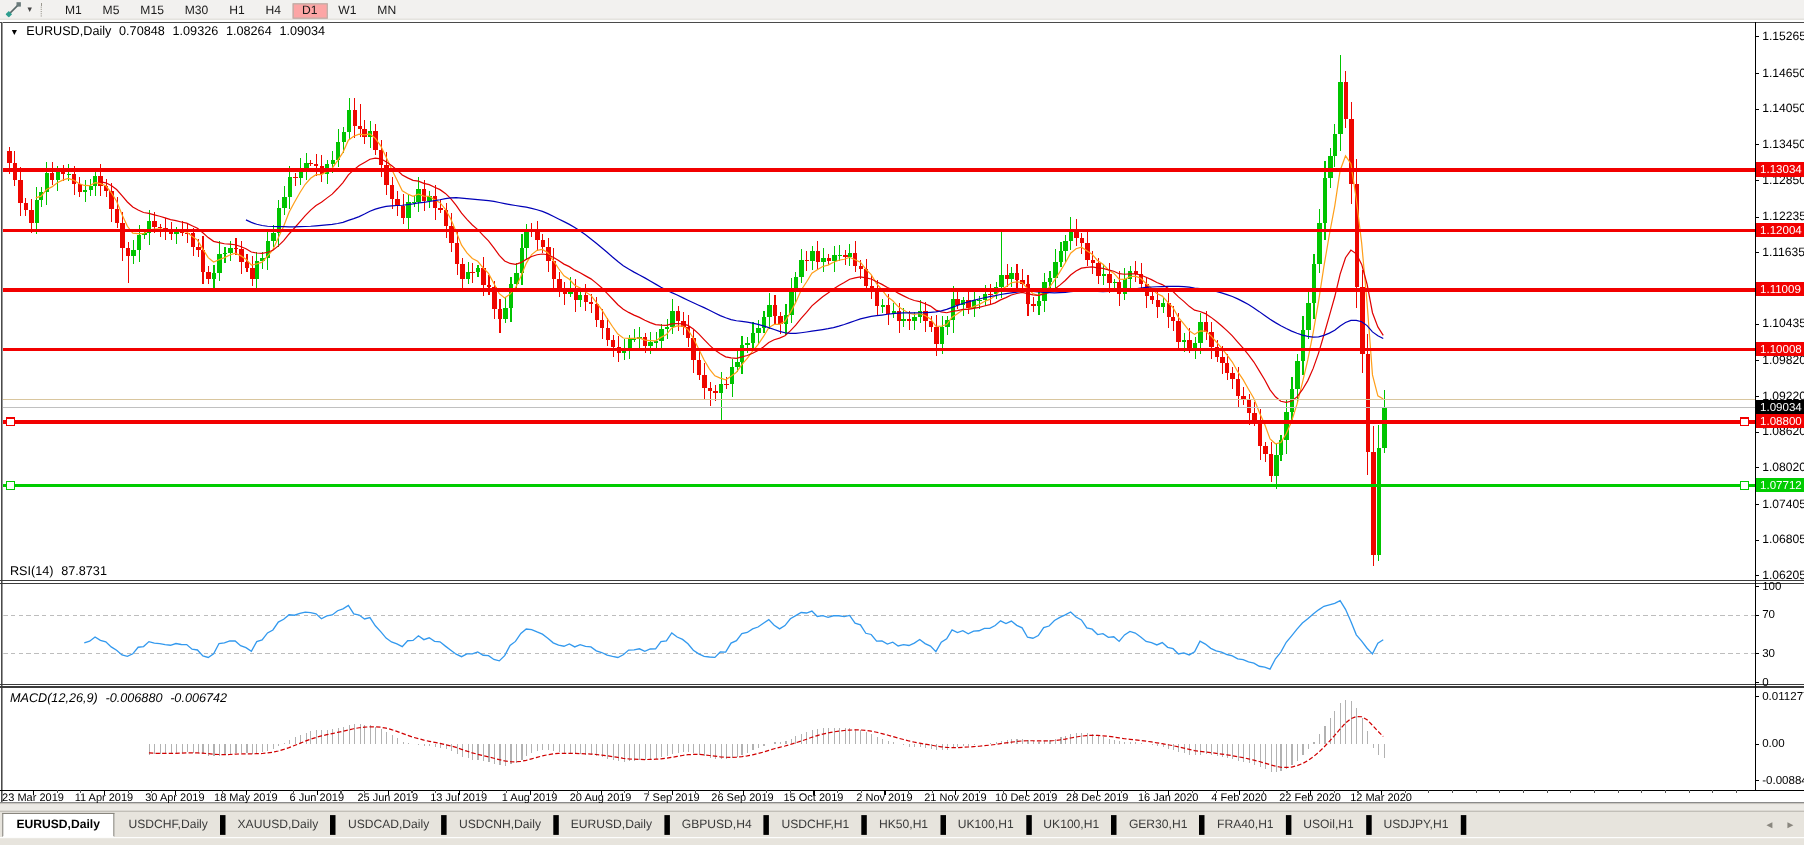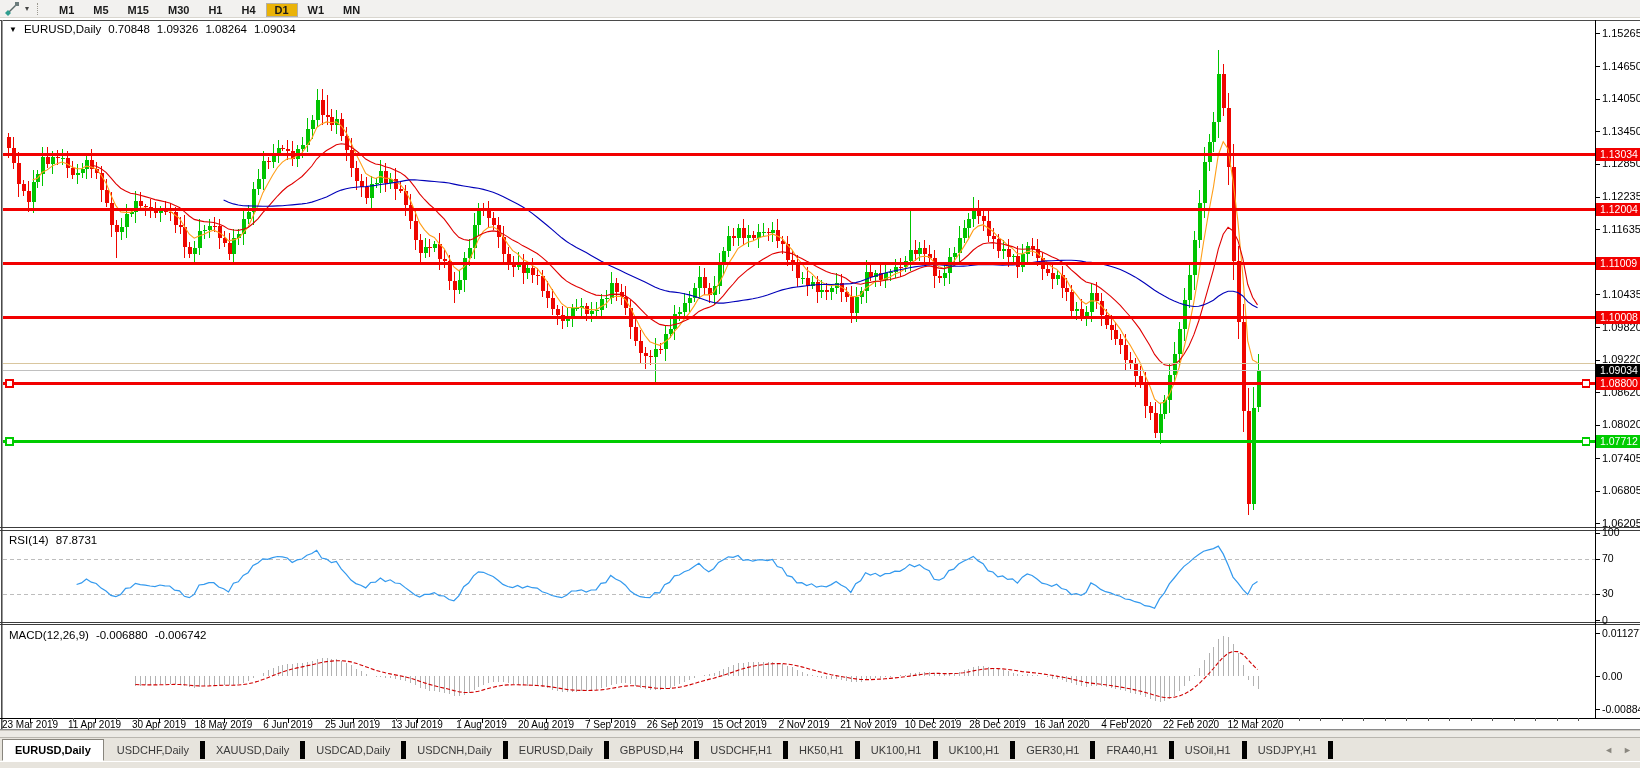--- a/index.html
+++ b/index.html
@@ -4,22 +4,22 @@
 <style>
   html,body{margin:0;padding:0;background:#fff;width:1640px;height:768px;overflow:hidden;
     font-family:"Liberation Sans",sans-serif;-webkit-font-smoothing:none;}
   
   #toolbar{position:absolute;top:0;left:0;width:1640px;height:18px;background:#f2f1ef;
     border-bottom:1px solid #d9d6cf;display:flex;align-items:center;box-sizing:border-box;padding-left:3px;}
   .tool-ico{width:18px;height:15px;display:flex;align-items:center;justify-content:center;}
   .dd{font-size:8px;color:#444;width:12px;text-align:center;}
   .grip{width:6px;height:12px;border-left:1px dotted #9b988f;margin:0 6px 0 4px;}
   .tfbtn{height:16px;line-height:15px;padding:0 8px;font-size:11px;color:#1a1a1a;border:1px solid transparent;
-    margin-right:1px;cursor:default;font-weight:bold;}
-  .tfbtn.active{background:#eab308;border:1px solid #b3b0a8;}
+    margin-right:1px;cursor:default;}
+  .tfbtn.active{background:#fca5a5;border:1px solid #b3b0a8;}
   
   #chart{position:absolute;top:18px;left:0;width:1640px;height:712px;background:#fff;cursor:crosshair;}
   #chart svg{position:absolute;top:0;left:0;}
   .panel-label{position:absolute;font-size:11.5px;color:#000;display:flex;gap:7px;white-space:nowrap;z-index:3;}
   .panel-label .tri{font-size:8px;color:#000;padding-top:2px;}
   
   #stripAboveTabs{position:absolute;top:730px;left:0;width:1640px;height:7px;background:#eceae5;border-top:1px solid #c9c6bf;}
   #tabbar{position:absolute;top:737px;left:0;width:1640px;height:24px;background:#e7e4dd;border-top:1px solid #b9b6af;
     display:flex;align-items:center;box-sizing:border-box;padding-left:2px;}
   .tab{font-size:11px;color:#3a3a3a;padding:3px 11px;border-right:5px solid #000000;white-space:nowrap;}
@@ -1021,26 +1021,26 @@
 
   <div class="panel-label" style="left:9px;top:5px;">
     <span class="tri">▼</span>
     <span>EURUSD,Daily</span>
     <span>0.70848</span>
     <span>1.09326</span>
     <span>1.08264</span>
     <span>1.09034</span>
   </div>
 
-  <div class="panel-label" style="left:9px;top:516px;text-align:center;">
+  <div class="panel-label" style="left:9px;top:496px;text-align:center;">
     <span>RSI(14)</span>
     <span>87.8731</span>
   </div>
 
-  <div class="panel-label" style="left:9px;top:611px;">
+  <div class="panel-label" style="left:9px;top:611px;font-style:italic;">
     <span>MACD(12,26,9)</span>
     <span>-0.006880</span>
     <span>-0.006742</span>
   </div>
 </div>
 
 <div id="stripAboveTabs"></div>
 <div id="tabbar">
   <span id="tabsHost" style="display:flex;align-items:center;">
       <span class="tab active">EURUSD,Daily</span>

